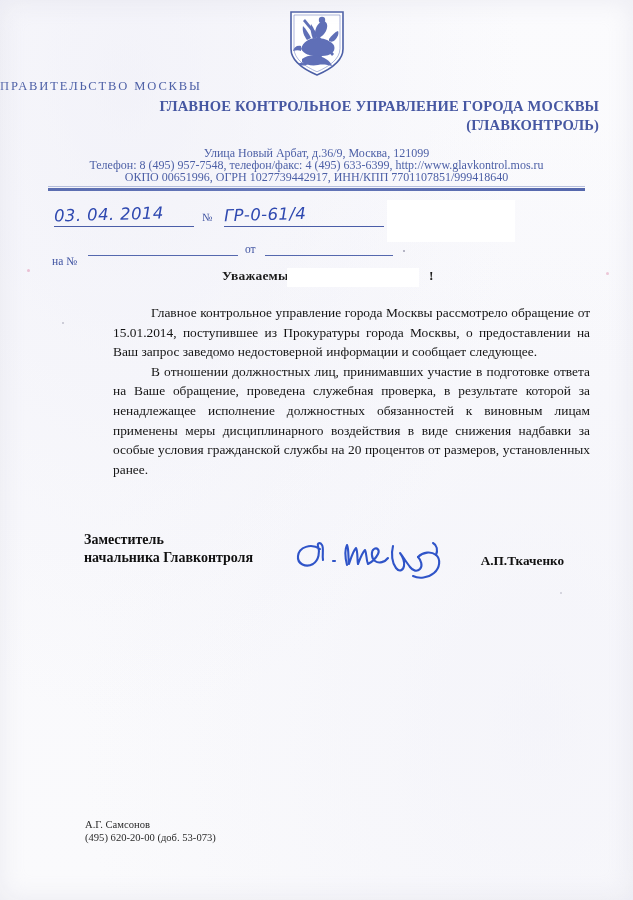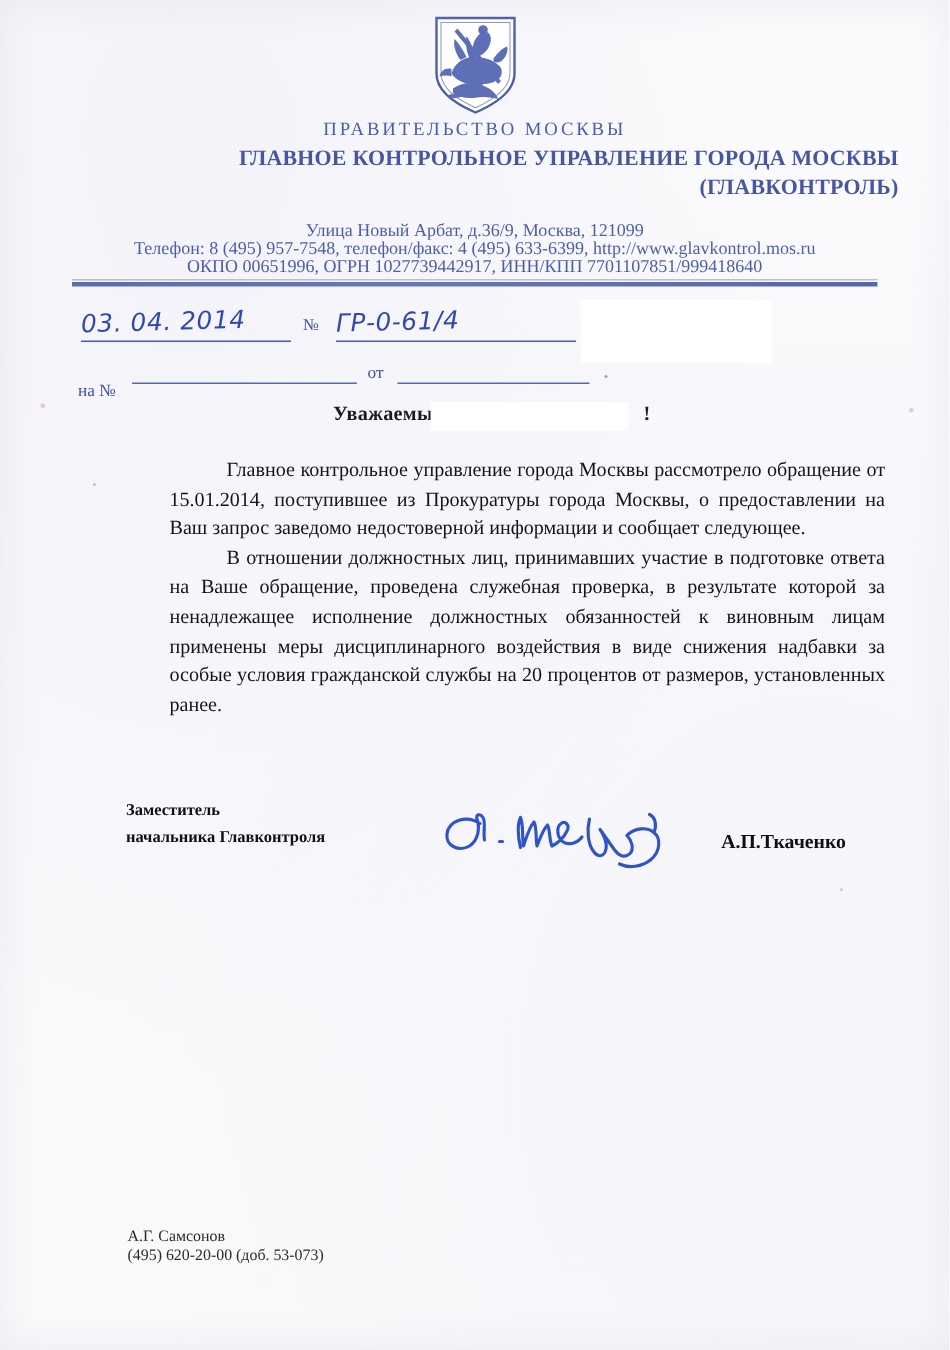--- a/index.html
+++ b/index.html
@@ -48,21 +48,20 @@
     display: flex;
     justify-content: center;
   }
   .emblem svg { display: block; }
 
   .org-gov {
     position: absolute;
     top: 79px;
     left: 0;
     right: 0;
-    text-align: center;
     color: #4c5fa6;
     font-family: "Liberation Serif", serif;
     font-size: 12.5px;
     font-weight: 400;
     letter-spacing: 1.9px;
   }
   .org-main {
     position: absolute;
     top: 97px;
     left: 34px;
@@ -248,21 +247,21 @@
     top: 531px;
     left: 84px;
     width: 480px;
     height: 60px;
   }
   .sig-title {
     position: absolute;
     left: 0;
     top: 0;
     font-family: "Liberation Serif", serif;
-    font-size: 11px;
+    font-size: 14px;
     font-weight: bold;
     color: #101010;
     line-height: 18px;
   }
   .sig-name {
     position: absolute;
     right: 0;
     top: 22px;
     font-family: "Liberation Serif", serif;
     font-size: 13.2px;

